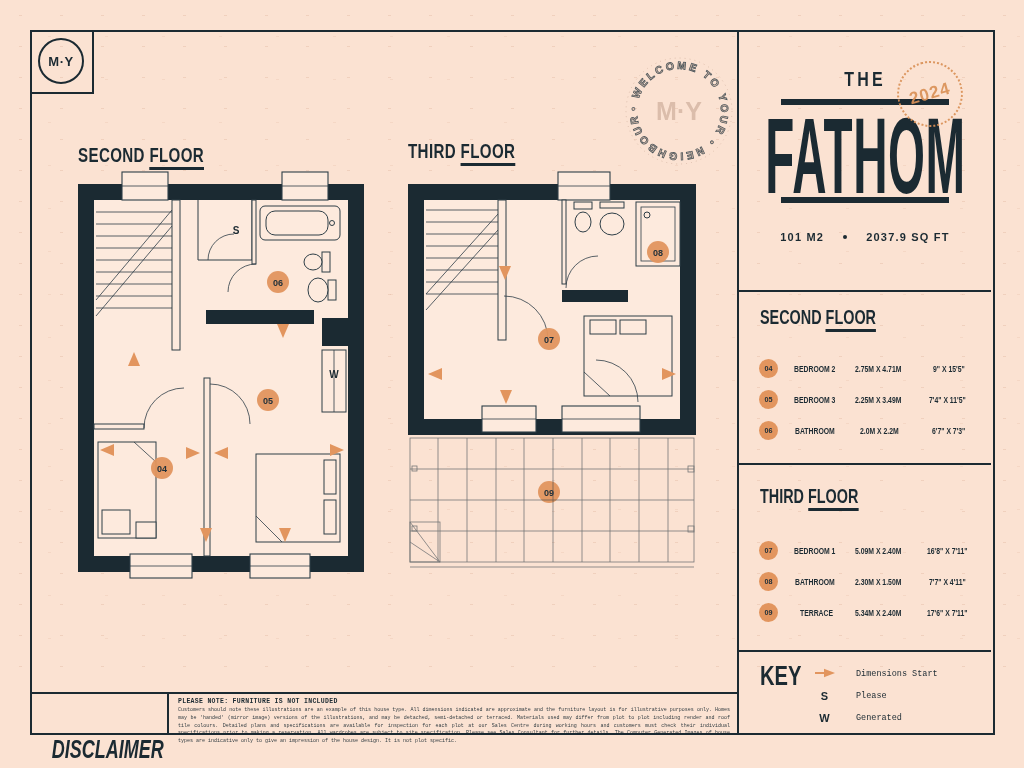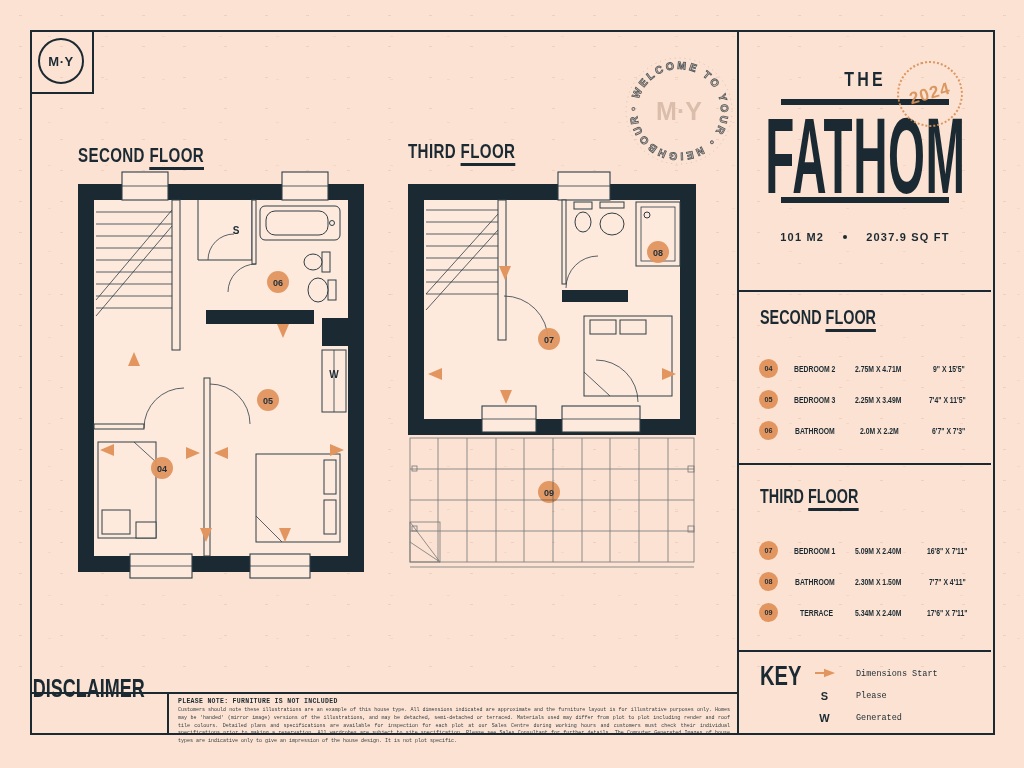--- a/index.html
+++ b/index.html
@@ -399,21 +399,21 @@
         <span class="key-sym">S</span>
         <span class="key-label">Please</span>
       </div>
       <div class="key-item">
         <span class="key-sym">W</span>
         <span class="key-label">Generated</span>
       </div>
     </div>
   </div>
 
-  <div class="abs" style="left:30px;top:669px;width:137px;height:39px;display:flex;align-items:center;justify-content:flex-end;">
+  <div class="abs" style="left:30px;top:730px;width:137px;height:39px;display:flex;align-items:center;justify-content:flex-start;font-style:italic;">
     <span class="disc-heading cxc" style="transform:scaleX(.72);">DISCLAIMER</span>
   </div>
   <div class="abs" style="left:178px;top:698px;width:552px;height:33px;">
     <div class="note-title">PLEASE NOTE: FURNITURE IS NOT INCLUDED</div>
     <div class="note-body" style="margin-top:2px;">Customers should note these illustrations are an example of this house type. All dimensions indicated are approximate and the furniture layout is for illustrative purposes only. Homes may be 'handed' (mirror image) versions of the illustrations, and may be detached, semi-detached or terraced. Materials used may differ from plot to plot including render and roof tile colours. Detailed plans and specifications are available for inspection for each plot at our Sales Centre during working hours and customers must check their individual specifications prior to making a reservation. All wardrobes are subject to site specification. Please see Sales Consultant for further details. The Computer Generated Images of house types are indicative only to give an impression of the house design. It is not plot specific.</div>
   </div>
 
 </div>
 
 </body></html>

